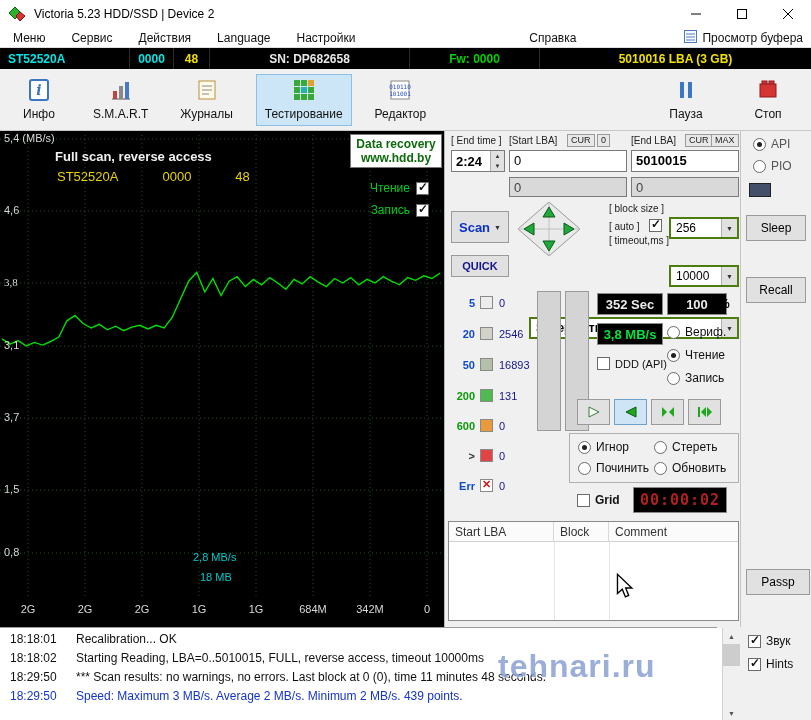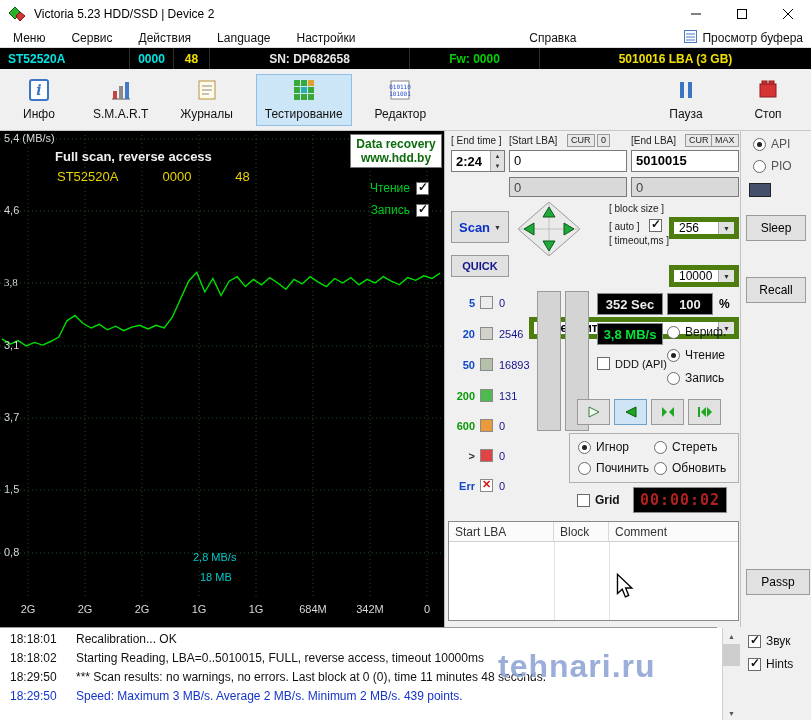--- a/index.html
+++ b/index.html
@@ -69,21 +69,21 @@
   #panel { position:absolute; left:444px; top:0; width:296px; height:496px; background:#f0f0f0; border-left:1px solid #b8b8b8; }
   .tlbl { font-size:10px; color:#222; white-space:nowrap; }
   .tinybtn { font-size:9px; color:#222; background:#e8e8e8; border:1px solid #9a9a9a; padding:0 3px; line-height:11px; }
   .field { background:#fff; border:1px solid #7a7a7a; font-size:13px; padding:2px 4px; }
   .field.gray { background:#d9d9d9; color:#444; }
   .btn { background:#e1e1e1; border:1px solid #9a9a9a; display:flex; align-items:center; justify-content:center; font-size:12px; }
   .spinner { background:#fff; border:1px solid #7a7a7a; display:flex; align-items:center; }
   .spinner .sval { flex:1; padding-left:4px; font-weight:bold; font-size:13px; }
   .spinner .sarr { width:14px; display:flex; flex-direction:column; border-left:1px solid #adadad; }
   .spinner .sarr span { height:10px; background:#e1e1e1; font-size:6px; color:#333; text-align:center; line-height:10px; }
-  .combo { background:#fff; border:5px solid #4d7c0f; position:relative; display:flex; align-items:center; padding-left:5px; font-size:12px; }
+  .combo { background:#fff; border:2px solid #4d7c0f; position:relative; display:flex; align-items:center; padding-left:5px; font-size:12px; }
   .combo .dd { position:absolute; right:0; top:0; bottom:0; width:16px; background:#e1e1e1; border-left:1px solid #adadad; display:flex; align-items:center; justify-content:center; font-size:7px; color:#333; }
   .cb { display:inline-block; width:13px; height:13px; background:#fff; border:1px solid #6a6a6a; position:relative; vertical-align:middle; flex:none; }
   .cb.checked::after { content:"✓"; position:absolute; top:-3px; left:1px; font-size:12px; font-weight:bold; color:#111; }
   .radio { display:inline-block; width:13px; height:13px; background:#fff; border:1px solid #6a6a6a; border-radius:50%; position:relative; vertical-align:middle; flex:none; }
   .radio.selected::after { content:""; position:absolute; left:3px; top:3px; width:5px; height:5px; border-radius:50%; background:#222; }
   .ctl { position:absolute; display:flex; align-items:center; gap:5px; font-size:12px; color:#111; }
   .legrow { position:absolute; left:4px; width:110px; height:15px; display:flex; align-items:center; }
   .legrow .ll { width:26px; text-align:right; font-size:11px; font-weight:bold; }
   .legrow .sq { width:13px; height:13px; border:1px solid #8a8a8a; margin-left:5px; position:relative; }
   .legrow .sq.err::after { content:"✕"; position:absolute; left:1px; top:-2px; color:#d02020; font-weight:bold; font-size:11px; }
@@ -415,21 +415,21 @@
     <div class="legrow" style="top:347px;">
       <span class="ll" style="color:#1048c8;">Err</span>
       <span class="sq err" style="background-color: rgb(255, 255, 255);"></span>
       <span class="lc">0</span>
     </div>
 
     <div class="vbar" style="left:92px; top:160px;"></div>
     <div class="vbar" style="left:120px; top:160px;"></div>
 
     <div class="led" style="left:152px; top:162px; width:66px; height:22px;">352 Sec</div>
-    <div class="led" style="left:222px; top:162px; width:46px; height:22px;">100</div>
+    <div class="led" style="left:222px; top:162px; width:60px; height:22px;">100</div>
     <span class="abs" style="left:274px; top:166px; font-weight:bold;">%</span>
     <div class="led green" style="left:152px; top:192px; width:66px; height:22px;">3,8 MB/s</div>
 
     <div class="ctl" style="left:222px; top:194px;">
       <span class="radio"></span>
       <span>Вериф.</span>
     </div>
     <div class="ctl" style="left:222px; top:217px;">
       <span class="radio selected"></span>
       <span>Чтение</span>

